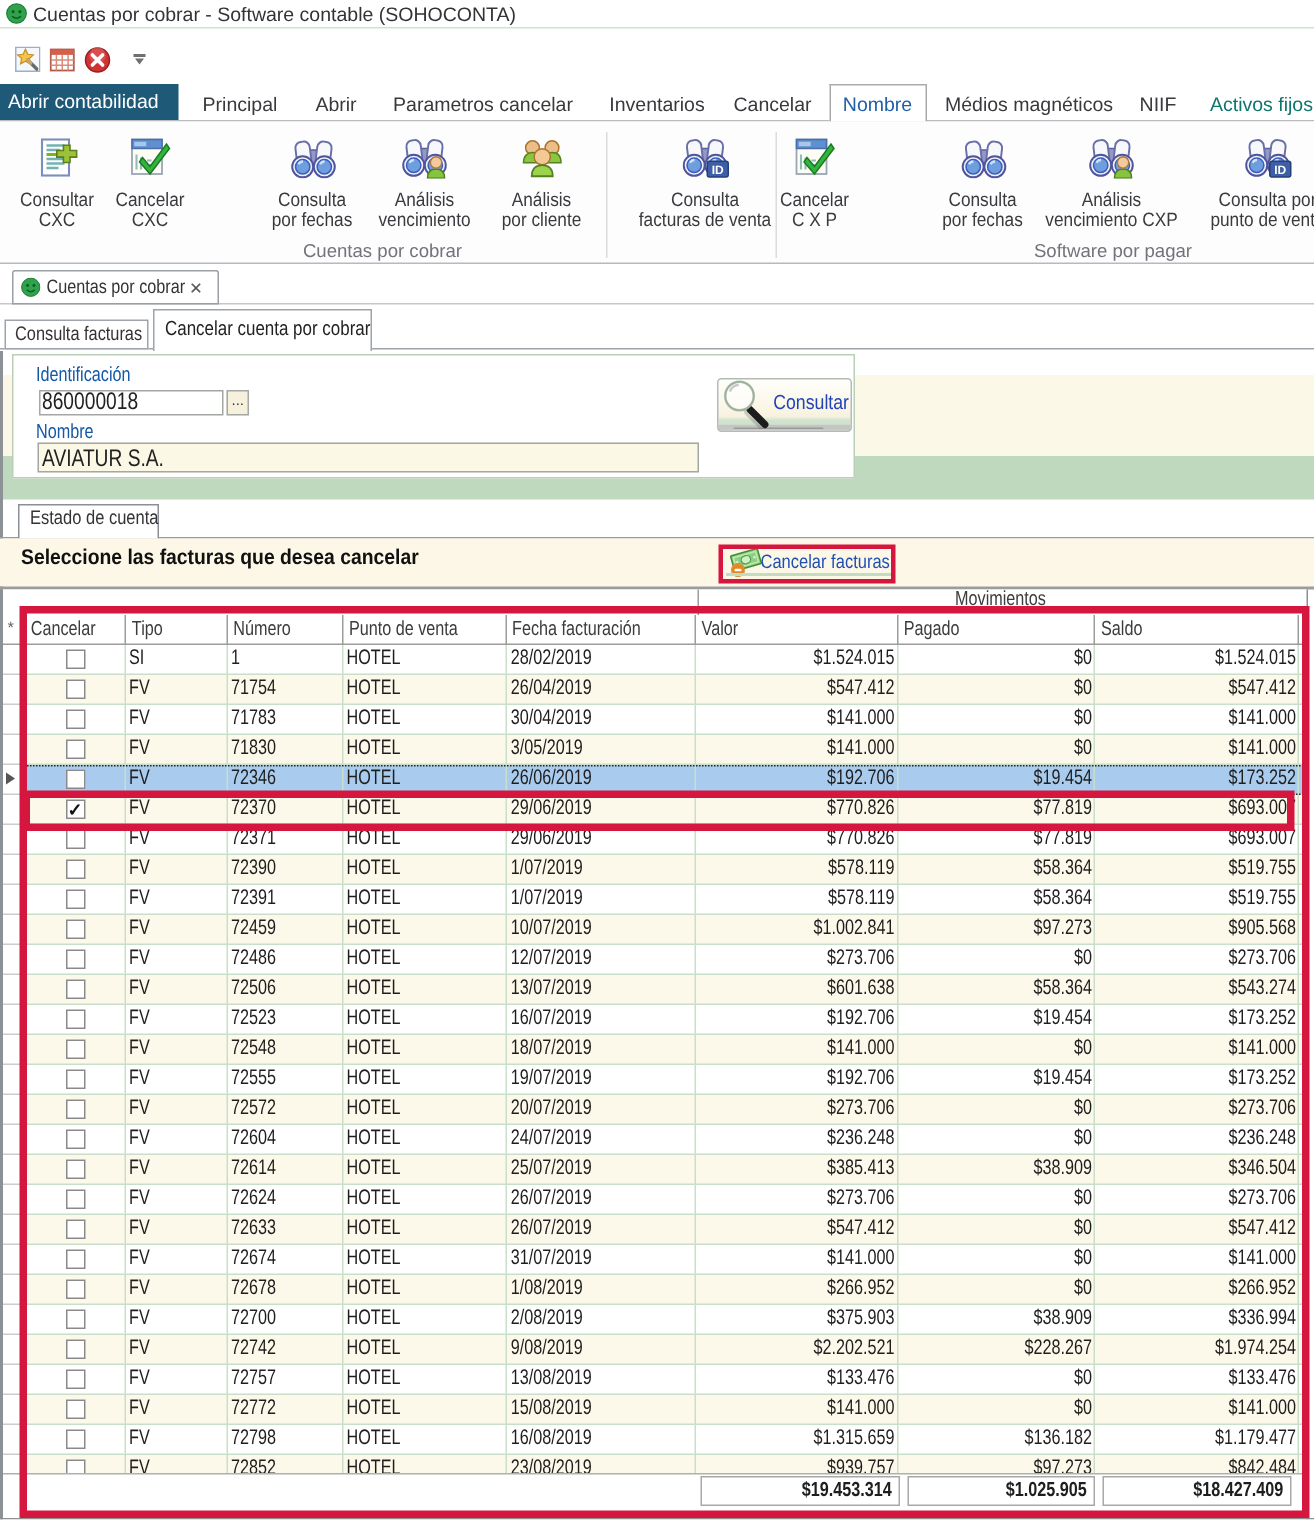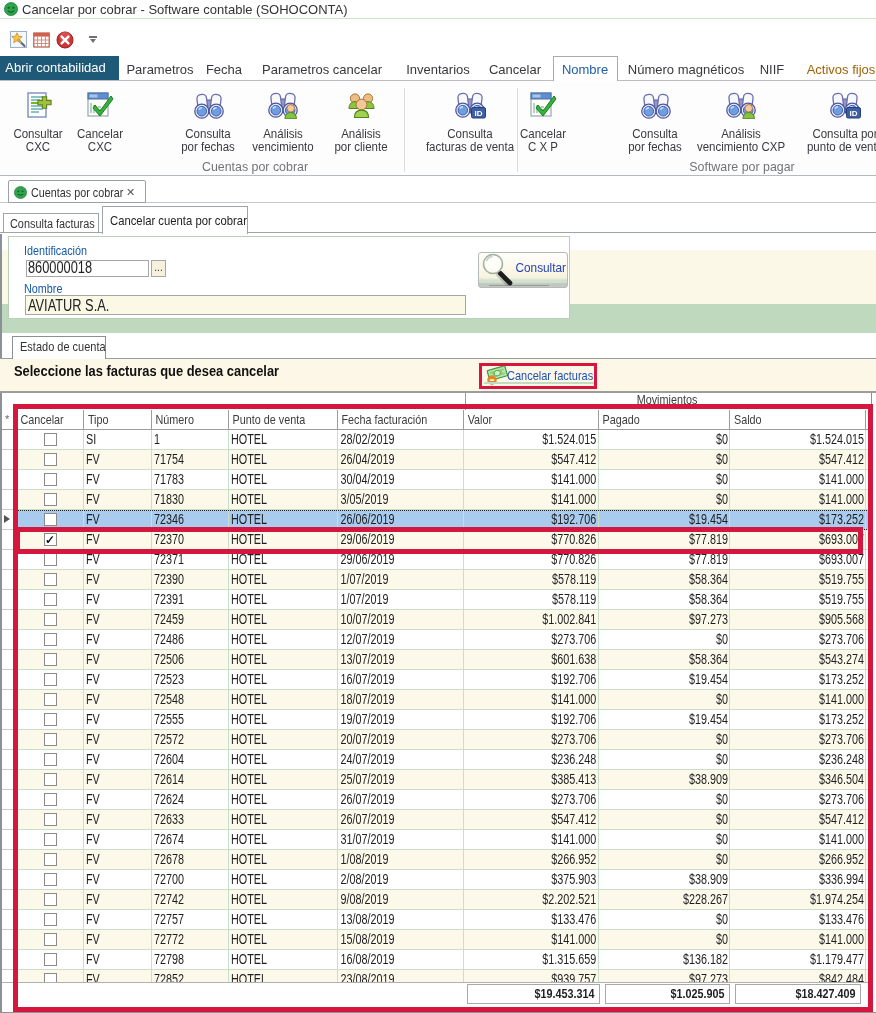--- a/index.html
+++ b/index.html
@@ -10,21 +10,21 @@
 
 </style></head><body>
 
 <div class="abs" style="left:4px;top:2px;width:14px;height:14px;"><svg width="14" height="14" viewBox="0 0 16 16">
 <circle cx="8" cy="8" r="7.5" fill="#2fa34c"></circle>
 <circle cx="8" cy="8" r="7.5" fill="none" stroke="#1d7a35" stroke-width="0.8"></circle>
 <circle cx="5.4" cy="6.6" r="1.2" fill="#0d5c22"></circle>
       <circle cx="10.6" cy="6.6" r="1.2" fill="#0d5c22"></circle>
 <path d="M5 10.4 q3 2.4 6 0" stroke="#0d5c22" stroke-width="1.2" fill="none" stroke-linecap="round"></path>
 </svg></div>
-<div class="abs txt" style="left:22px;top:2px;font-size:13px;color:#333333;">Cancelar por cobrar - Software contable (SOHOCONTA)</div>
+<div class="abs txt" style="left:22px;top:2px;font-size:13px;color:#333333;">Cuentas por cobrar - Software contable (SOHOCONTA)</div>
 <div class="abs" style="left:0;top:18px;width:876px;height:1px;background:#cfe3cf;"></div>
 <div class="abs" style="left:10px;top:31px;"><svg width="17" height="17" viewBox="0 0 17 17">
 <rect x="0.5" y="0.5" width="16" height="16" fill="#f4f7fb" stroke="#9ab0d0" stroke-width="1"></rect>
 <path d="M7 1.8 L8.6 5.2 L12.2 5.6 L9.6 8 L10.3 11.6 L7 9.8 L3.7 11.6 L4.4 8 L1.8 5.6 L5.4 5.2 Z" fill="#f6c445" stroke="#c79022" stroke-width="0.8"></path>
 <path d="M8.5 9 L14.5 15" stroke="#6a6a6a" stroke-width="2.2" stroke-linecap="round"></path>
 <path d="M8.5 9 L10.5 11" stroke="#caa86a" stroke-width="2.2" stroke-linecap="round"></path>
 </svg></div>
 <div class="abs" style="left:33px;top:32px;"><svg width="17" height="16" viewBox="0 0 17 16">
 <rect x="0.8" y="1" width="15.4" height="14" fill="#ffffff" stroke="#b35a4a" stroke-width="1.2"></rect>
 <rect x="0.8" y="1" width="15.4" height="3.6" fill="#d4604c"></rect>
@@ -39,28 +39,28 @@
 <div class="abs" style="left:56px;top:31px;"><svg width="18" height="18" viewBox="0 0 18 18">
 <circle cx="9" cy="9" r="8" fill="#cf3333" stroke="#9c1f1f" stroke-width="1"></circle>
 <circle cx="9" cy="6" r="5.5" fill="#e06060" opacity="0.6"></circle>
 <path d="M5.6 5.6 L12.4 12.4 M12.4 5.6 L5.6 12.4" stroke="#ffffff" stroke-width="2.4" stroke-linecap="round"></path>
 </svg></div>
 <div class="abs" style="left:89px;top:36px;width:8px;height:1.6px;background:#707070;"></div>
 <div class="abs" style="left:90px;top:39px;width:0;height:0;border-left:3.5px solid transparent;border-right:3.5px solid transparent;border-top:4px solid #707070;"></div>
 <div class="abs" style="left:0;top:80px;width:876px;height:1px;background:#b9bdc2;"></div>
 <div class="abs" style="left:0;top:56px;width:119px;height:24px;background:#1e5a78;"></div>
 <div class="abs txt" style="left:-4px;top:56px;width:119px;height:24px;color:#ffffff;font-size:13px;text-align:center;line-height:24px;">Abrir contabilidad</div>
-<div class="abs txt" style="left:160px;top:62px;transform:translateX(-50%);font-size:13px;color:#39393d;">Parametros</div>
-<div class="abs txt" style="left:224px;top:62px;transform:translateX(-50%);font-size:13px;color:#39393d;">Fecha</div>
+<div class="abs txt" style="left:160px;top:62px;transform:translateX(-50%);font-size:13px;color:#39393d;">Principal</div>
+<div class="abs txt" style="left:224px;top:62px;transform:translateX(-50%);font-size:13px;color:#39393d;">Abrir</div>
 <div class="abs txt" style="left:322px;top:62px;transform:translateX(-50%);font-size:13px;color:#39393d;">Parametros cancelar</div>
 <div class="abs txt" style="left:438px;top:62px;transform:translateX(-50%);font-size:13px;color:#39393d;">Inventarios</div>
 <div class="abs txt" style="left:515px;top:62px;transform:translateX(-50%);font-size:13px;color:#39393d;">Cancelar</div>
-<div class="abs txt" style="left:686px;top:62px;transform:translateX(-50%);font-size:13px;color:#39393d;">Número magnéticos</div>
+<div class="abs txt" style="left:686px;top:62px;transform:translateX(-50%);font-size:13px;color:#39393d;">Médios magnéticos</div>
 <div class="abs txt" style="left:772px;top:62px;transform:translateX(-50%);font-size:13px;color:#39393d;">NIIF</div>
-<div class="abs txt" style="left:841px;top:62px;transform:translateX(-50%);font-size:13px;color:#a16207;">Activos fijos</div>
+<div class="abs txt" style="left:841px;top:62px;transform:translateX(-50%);font-size:13px;color:#0f766e;">Activos fijos</div>
 <div class="abs" style="left:553px;top:56px;width:65px;height:25px;background:#ffffff;border:1px solid #ababab;border-bottom:none;"></div>
 <div class="abs txt" style="left:585px;top:62px;transform:translateX(-50%);font-size:13px;color:#2060a8;">Nombre</div>
 <div class="abs" style="left:0;top:81px;width:876px;height:95px;background:#fdfdfe;border-bottom:1px solid #b5bac0;"></div>
 <div class="abs" style="left:404px;top:88px;width:1px;height:84px;background:#dcdcde;"></div>
 <div class="abs" style="left:517px;top:88px;width:1px;height:84px;background:#dcdcde;"></div>
 <div class="abs" style="left:23px;top:91px;width:30px;height:28px;"><svg width="30" height="28" viewBox="0 0 30 28">
       <rect x="5" y="2" width="18" height="24" fill="#fffefc" stroke="#7a8fc0" stroke-width="1.4"></rect>
 <g stroke="#6fb3b3" stroke-width="1.6">
 <line x1="8" y1="6" x2="20" y2="6"></line>
         <line x1="8" y1="9" x2="17" y2="9"></line>

